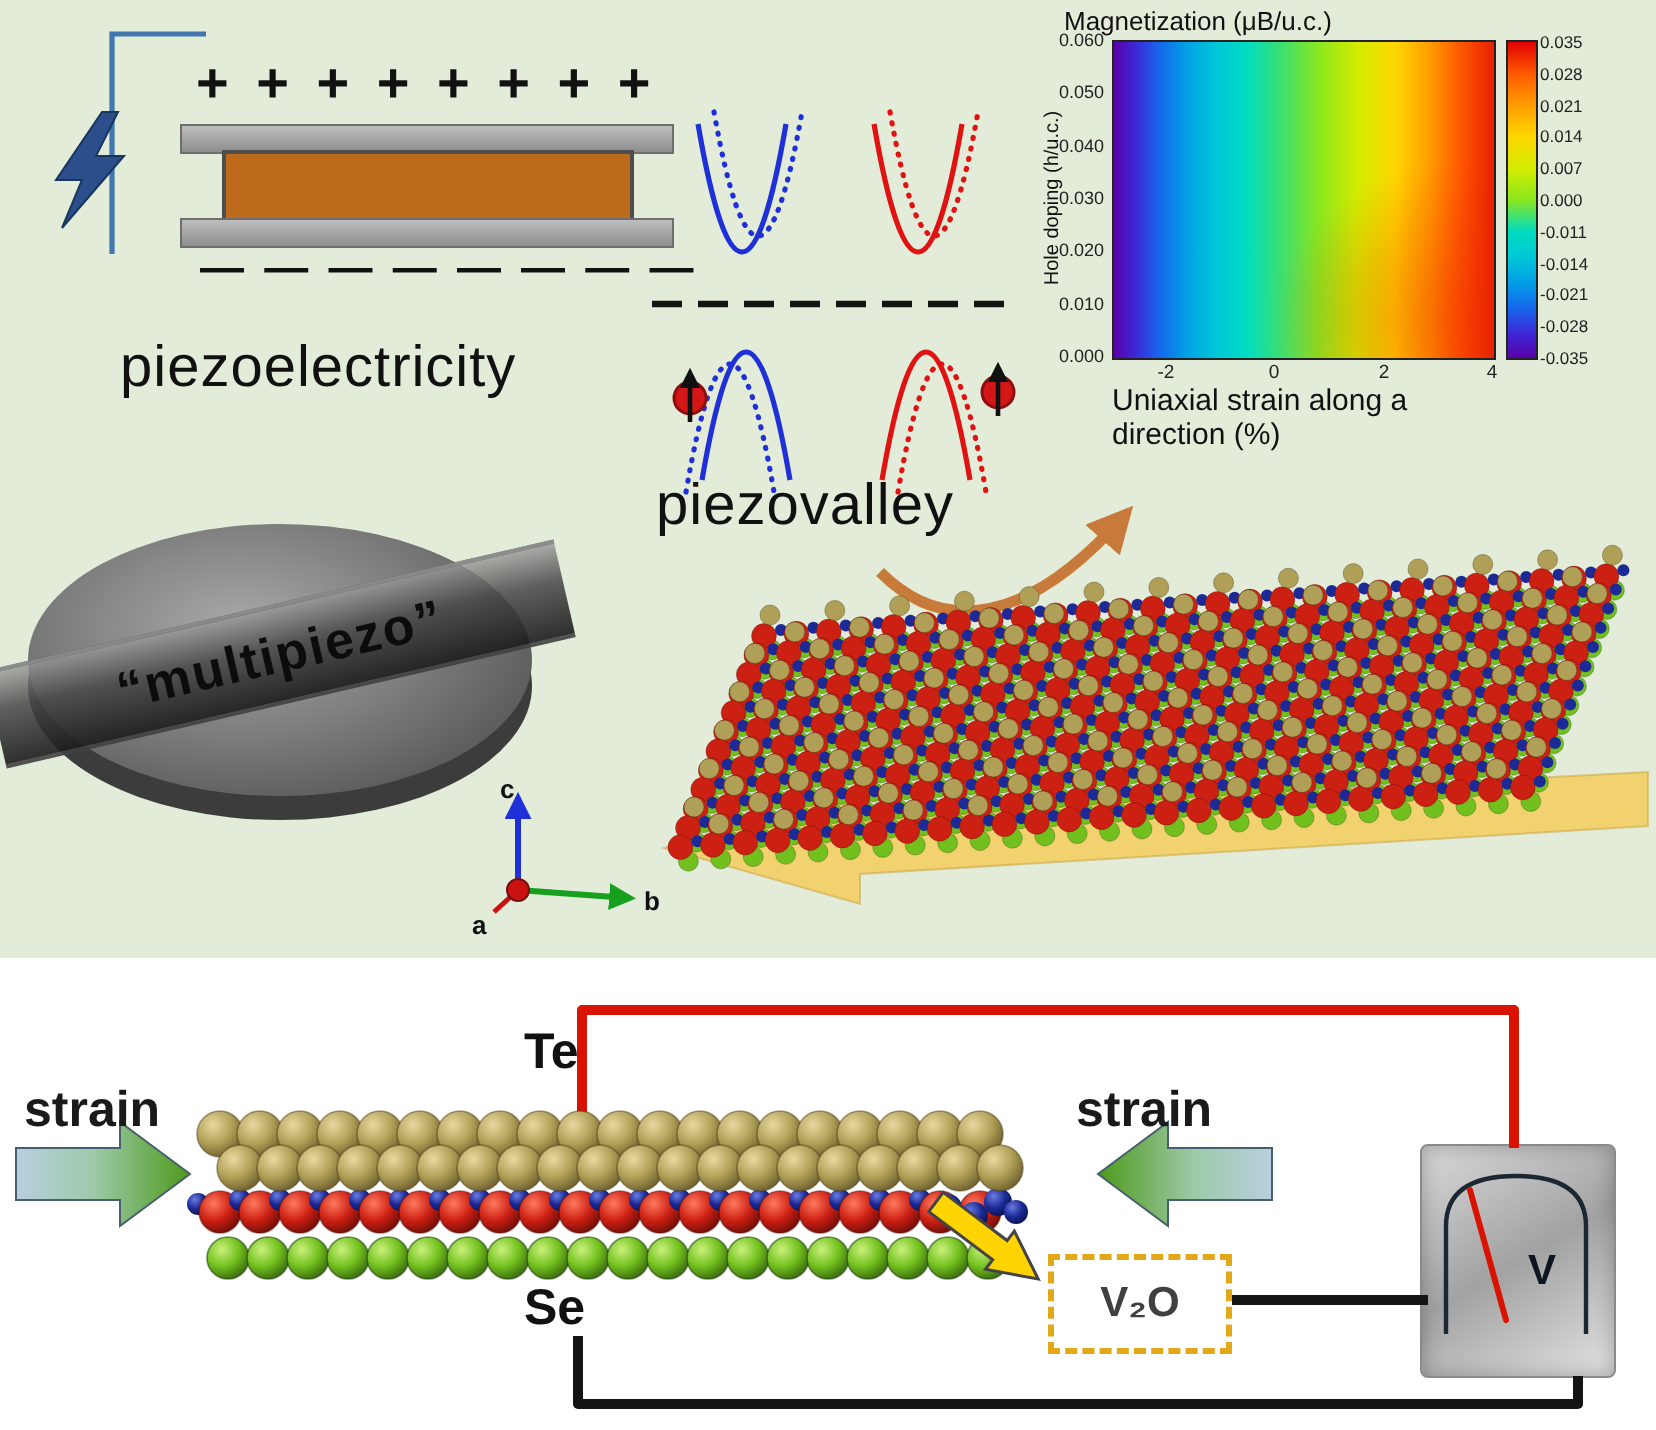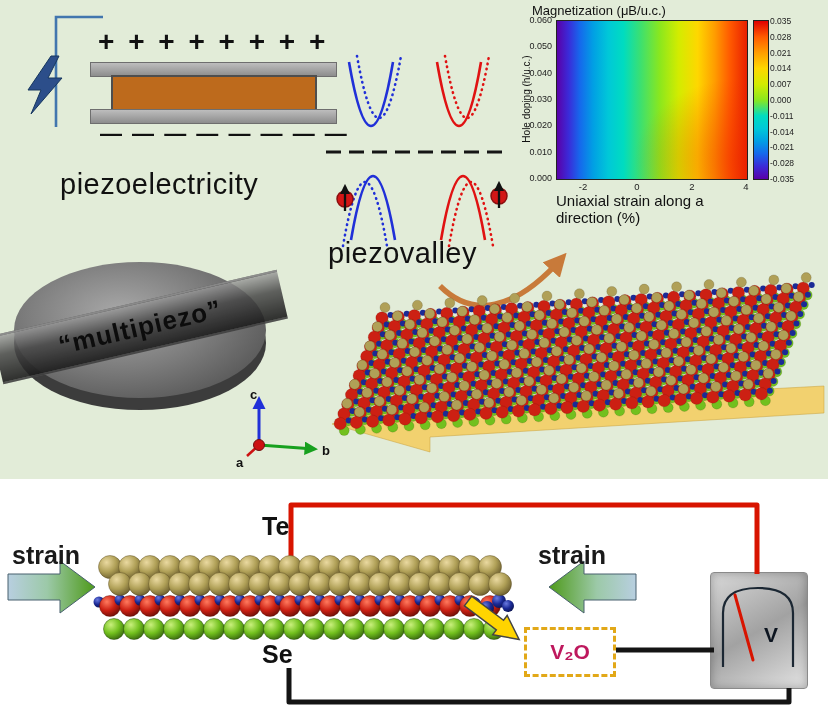--- a/index.html
+++ b/index.html
@@ -47,21 +47,21 @@
   .hm-xlabel{left:556px;top:192px;width:190px;font-size:15px;white-space:normal;}
 
   .hole-doping{left:536px;top:272px;font-size:23px;font-weight:bold;color:#c11212;}
 
   
   .strain-word{font-size:25px;font-weight:bold;color:#1a1a1a;}
   .te-label{left:262px;top:512px;font-size:25px;font-weight:bold;}
   .se-label{left:262px;top:640px;font-size:25px;font-weight:bold;}
   .v2o-box{position:absolute;left:524px;top:627px;width:86px;height:44px;background:#fff;
            border:3px dashed #e2a818;display:flex;align-items:center;justify-content:center;z-index:4;}
-  .v2o-box span{font-size:21px;font-weight:bold;color:#be185d;}
+  .v2o-box span{font-size:21px;font-weight:bold;color:#404040;}
   .voltmeter{position:absolute;left:710px;top:572px;width:96px;height:115px;border:1px solid #8a8a8a;border-radius:4px;
              background:linear-gradient(150deg,#d9d9d9 0%,#a2a2a2 50%,#e3e3e3 100%);
              box-shadow:inset 0 0 10px rgba(0,0,0,.28);z-index:2;}
 
   .vector{position:absolute;left:0;top:0;z-index:3;pointer-events:none;}
 </style>
 </head>
 <body>
 
 <div class="page">

